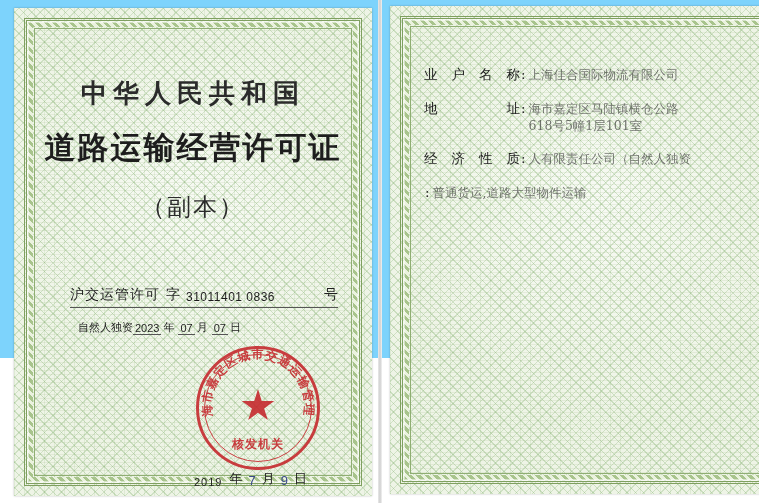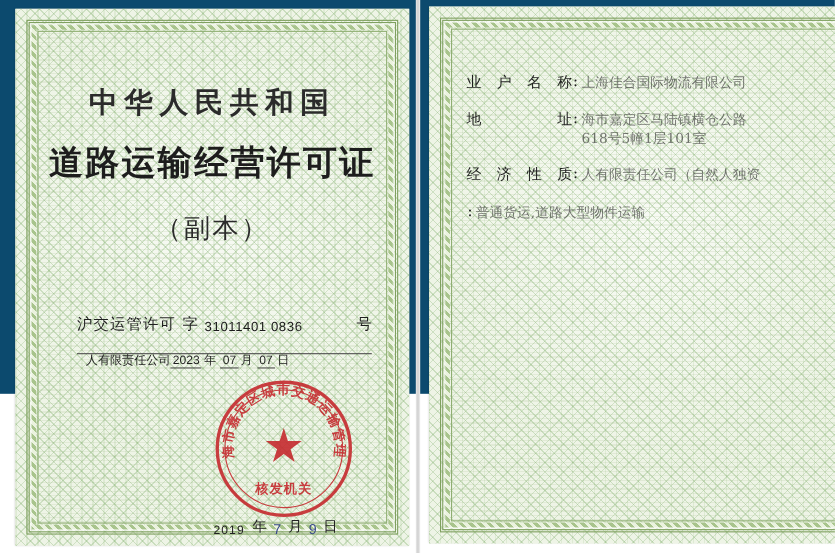--- a/index.html
+++ b/index.html
@@ -10,21 +10,21 @@
   body {
     width: 759px;
     height: 503px;
     overflow: hidden;
     font-family: "Liberation Sans", sans-serif;
   }
   #page {
     position: relative;
     width: 759px;
     height: 358px;
-    background: #0c4a6e;
+    background: #7dd3fc;
   }
 
   
   .crease {
     position: absolute;
     left: 378px;
     top: 0;
     width: 4px;
     height: 503px;
     background: linear-gradient(to right, #e9e9e9, #cfcfcf, #f2f2f2);
@@ -108,21 +108,21 @@
     position: absolute;
     left: 26px;
     top: 248px;
     width: 268px;
     display: flex;
     align-items: flex-end;
     font-family: "DejaVu Serif", serif;
     font-size: 14px;
     color: #1f1f1f;
     border-bottom: 1px solid #555;
-    padding-bottom: 17px;
+    padding-bottom: 3px;
   }
   .licence-no-row .lbl { white-space: nowrap; letter-spacing: 1px; }
   .licence-no-row .word { margin: 0 6px; }
   .licence-no-row .num {
     flex: 1;
     font-family: "Liberation Sans", sans-serif;
     font-size: 12px;
     letter-spacing: 0.5px;
     color: #1b1b1b;
   }
@@ -278,21 +278,21 @@
       <div class="sub-title">（副本）</div>
 
       <div class="licence-no-row">
         <span class="lbl">沪交运管许可</span>
         <span class="word">字</span>
         <span class="num">31011401 0836</span>
         <span class="tail">号</span>
       </div>
 
       <div class="valid-row">
-        <span class="vlbl">人有限责任公司</span>
+        <span class="vlbl">自然人独资</span>
         <span class="vnum">2023</span>
         <span class="vunit">年</span>
         <span class="vnum">07</span>
         <span class="vunit">月</span>
         <span class="vnum">07</span>
         <span class="vunit">日</span>
       </div>
 
       <div class="seal">
         <svg class="seal-arc" viewBox="0 0 118 118">

